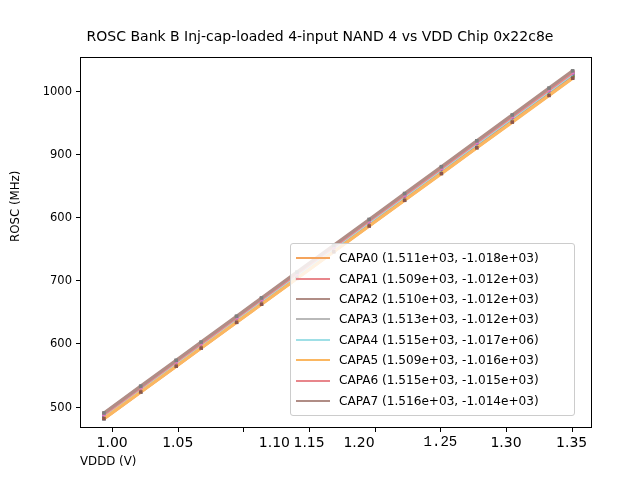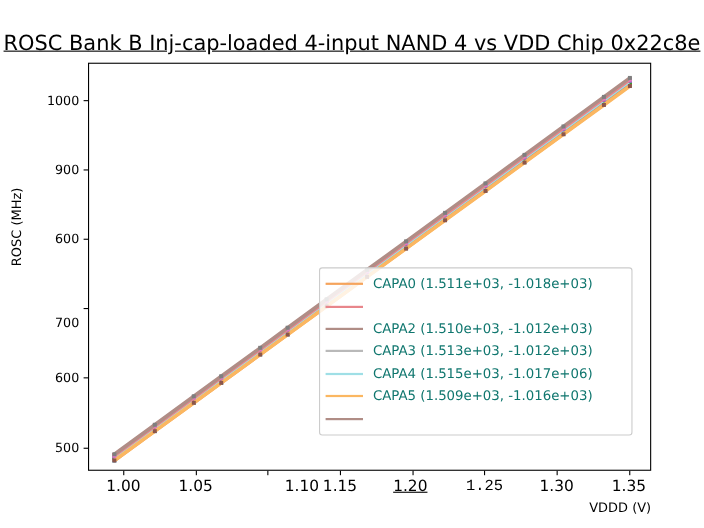--- a/index.html
+++ b/index.html
@@ -5,21 +5,21 @@
   html,body{margin:0;padding:0;}
   body{
     width:640px;height:480px;background:#ffffff;
     font-family:"DejaVu Sans","Liberation Sans",sans-serif;
     overflow:hidden;position:relative;
   }
   #figure{position:absolute;left:0;top:0;width:640px;height:480px;background:#ffffff;}
 
   #chart-title{
     position:absolute;left:0;top:28px;width:640px;text-align:center;
-    font-size:19px;color:#000;white-space:nowrap;text-decoration:underline;
+    font-size:14px;color:#000;white-space:nowrap;
   }
 
   
   #plot-frame{
     position:absolute;left:80px;top:57px;width:512px;height:371px;
     border:1.1px solid #000;box-sizing:border-box;background:#fff;
     overflow:hidden;
   }
   #plot-svg{position:absolute;left:0;top:0;width:512px;height:371px;display:block;}
 
@@ -30,41 +30,41 @@
     position:absolute;top:434px;font-size:14px;color:#000;
     transform:translateX(-50%);white-space:nowrap;
   }
   .ytick-label{
     position:absolute;right:0;font-size:11.5px;color:#000;
     transform:translateY(-50%);white-space:nowrap;text-align:left;
   }
   #ytick-labels{position:absolute;left:0;top:0;width:72px;height:480px;}
 
   #xlabel{
-    position:absolute;left:80px;width:512px;top:454px;text-align:right;
+    position:absolute;left:80px;width:512px;top:454px;text-align:left;
     font-size:11.8px;color:#000;
   }
   #ylabel{
     position:absolute;left:8px;top:242px;font-size:11.8px;color:#000;
     transform-origin:0 0;transform:rotate(-90deg);white-space:nowrap;
   }
 
   
   #legend{
     position:absolute;left:290px;top:243px;width:285px;
     background:rgba(255,255,255,0.82);
     border:0.9px solid #cccccc;border-radius:3px;
     box-sizing:border-box;padding:4px 6px 4px 5px;
   }
   .legend-row{display:flex;align-items:center;height:20.4px;}
   .legend-swatch{
     width:34px;height:0;border-top-width:2.2px;border-top-style:solid;
     margin-right:9px;flex:0 0 34px;
   }
-  .legend-label{font-size:12.1px;color:#0f766e;white-space:nowrap;line-height:1;}
+  .legend-label{font-size:12.1px;color:#000000;white-space:nowrap;line-height:1;}
 </style>
 </head>
 <body>
 
 <div id="figure">
 
   <div id="chart-title">ROSC Bank B Inj-cap-loaded 4-input NAND 4 vs VDD Chip 0x22c8e</div>
 
   <div id="plot-frame">
     <svg id="plot-svg" viewBox="0 0 512 371" preserveAspectRatio="none">
@@ -202,70 +202,76 @@
   <div id="xticks-layer">
       <div class="xtick-mark" style="left: 112.2px;"></div>
       <div class="xtick-label" style="left: 112.2px;">1.00</div>
       <div class="xtick-mark" style="left: 177.8px;"></div>
       <div class="xtick-label" style="left: 177.8px;">1.05</div>
       <div class="xtick-mark" style="left: 243.4px;"></div>
       <div class="xtick-label" style="left: 243.4px; margin-left: 31px;">1.10</div>
       <div class="xtick-mark" style="left: 309.1px;"></div>
       <div class="xtick-label" style="left: 309.1px;">1.15</div>
       <div class="xtick-mark" style="left: 374.7px;"></div>
-      <div class="xtick-label" style="left: 373px; text-decoration: underline;">1.20</div>
+      <div class="xtick-label" style="left: 359px;">1.20</div>
       <div class="xtick-mark" style="left: 440.4px;"></div>
       <div class="xtick-label" style="left: 440.4px; font-family: Liberation Mono, monospace;">1.25</div>
       <div class="xtick-mark" style="left: 506px;"></div>
       <div class="xtick-label" style="left: 506px;">1.30</div>
       <div class="xtick-mark" style="left: 571.7px;"></div>
       <div class="xtick-label" style="left: 571.7px;">1.35</div>
     </div>
   <div id="yticks-layer">
       <div class="ytick-mark" style="top: 406.5px;"></div>
       <div class="ytick-mark" style="top: 343.3px;"></div>
       <div class="ytick-mark" style="top: 280.1px;"></div>
       <div class="ytick-mark" style="top: 216.9px;"></div>
       <div class="ytick-mark" style="top: 153.7px;"></div>
       <div class="ytick-mark" style="top: 90.5px;"></div>
     </div>
   <div id="ytick-labels">
       <div class="ytick-label" style="top: 406.5px;">500</div>
       <div class="ytick-label" style="top: 343.3px;">600</div>
-      <div class="ytick-label" style="top: 280.1px; margin-top: 13px;">700</div>
+      <div class="ytick-label" style="top: 280.1px;">700</div>
       <div class="ytick-label" style="top: 216.9px;">600</div>
       <div class="ytick-label" style="top: 153.7px;">900</div>
       <div class="ytick-label" style="top: 90.5px;">1000</div>
     </div>
 
   <div id="xlabel">VDDD (V)</div>
   <div id="ylabel">ROSC (MHz)</div>
 
   <div id="legend">
       <div class="legend-row">
         <span class="legend-swatch" style="border-top-color: rgb(245, 164, 92);"></span>
         <span class="legend-label">CAPA0 (1.511e+03, -1.018e+03)</span>
       </div>
       <div class="legend-row">
         <span class="legend-swatch" style="border-top-color: rgb(232, 134, 139);"></span>
+        <span class="legend-label">CAPA1 (1.509e+03, -1.012e+03)</span>
       </div>
       <div class="legend-row">
         <span class="legend-swatch" style="border-top-color: rgb(176, 141, 134);"></span>
         <span class="legend-label">CAPA2 (1.510e+03, -1.012e+03)</span>
       </div>
       <div class="legend-row">
         <span class="legend-swatch" style="border-top-color: rgb(185, 185, 185);"></span>
         <span class="legend-label">CAPA3 (1.513e+03, -1.012e+03)</span>
       </div>
       <div class="legend-row">
         <span class="legend-swatch" style="border-top-color: rgb(159, 223, 230);"></span>
         <span class="legend-label">CAPA4 (1.515e+03, -1.017e+06)</span>
       </div>
       <div class="legend-row">
         <span class="legend-swatch" style="border-top-color: rgb(251, 183, 97);"></span>
         <span class="legend-label">CAPA5 (1.509e+03, -1.016e+03)</span>
       </div>
       <div class="legend-row">
+        <span class="legend-swatch" style="border-top-color: rgb(232, 134, 139);"></span>
+        <span class="legend-label">CAPA6 (1.515e+03, -1.015e+03)</span>
+      </div>
+      <div class="legend-row">
         <span class="legend-swatch" style="border-top-color: rgb(176, 141, 134);"></span>
+        <span class="legend-label">CAPA7 (1.516e+03, -1.014e+03)</span>
       </div>
     </div>
 
 </div>
 
 </body></html>

